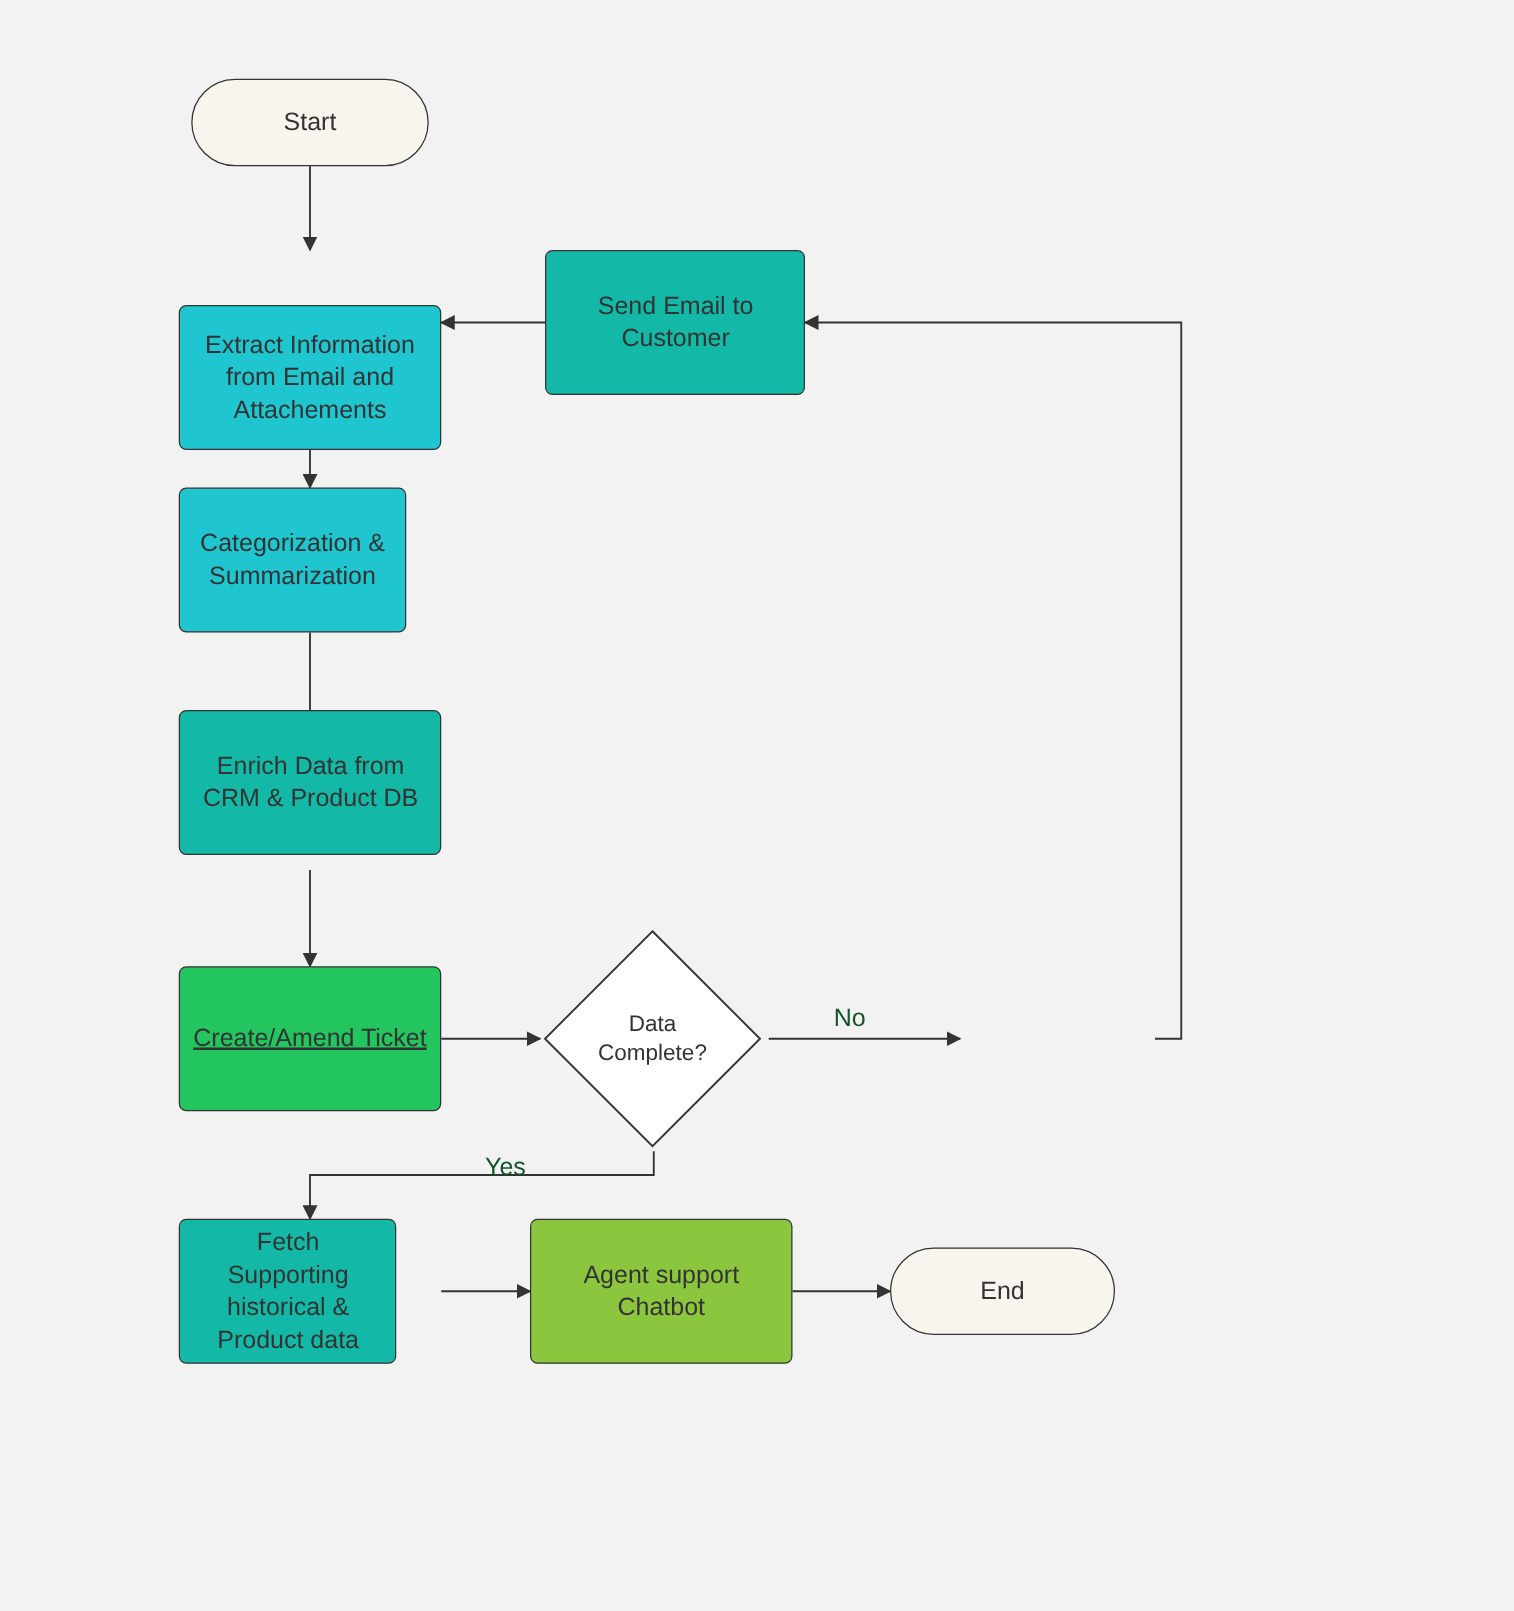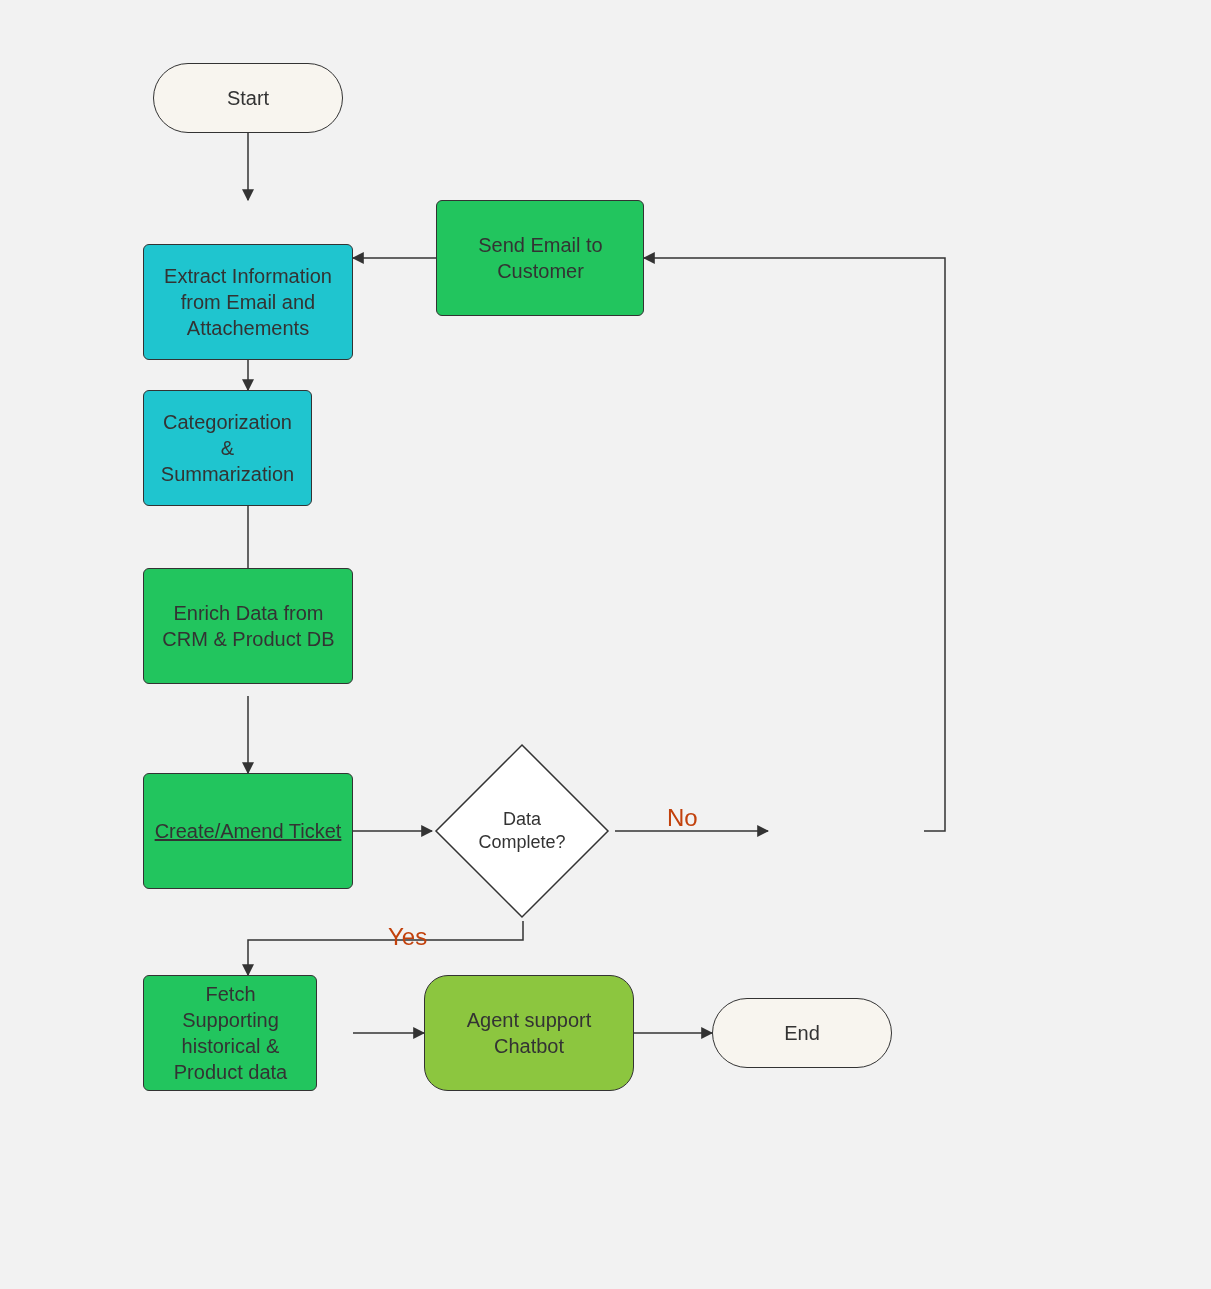--- a/index.html
+++ b/index.html
@@ -30,41 +30,41 @@
     font-size:20px;
     line-height:1.3;
     border:1px solid #333;
     border-radius:6px;
   }
   .terminal{
     border-radius:60px;
     background:#f8f5ef;
   }
   .proc-teal{ background:#1fc5cf; }
-  .proc-yellow{ background:#22c55e;padding-left:11px; }
+  .proc-yellow{ background:#14b8a6;padding-left:11px; }
   .proc-grey{ background:#22c55e;text-decoration:underline; }
   .proc-dkgreen{ background:#149e6f; }
   .proc-green{ background:#8cc63f; }
   .decision{
     position:absolute;
     width:180px;height:180px;
     pointer-events:none;
   }
   .decision svg{width:100%;height:100%;}
   .decision .dlabel{
     position:absolute;
     left:0;top:0;width:100%;height:100%;
     display:flex;align-items:center;justify-content:center;
     text-align:center;font-size:18px;line-height:1.3;
     padding:30px;box-sizing:border-box;
   }
   .edge-label{
     position:absolute;
-    font-size:24px;
-    color:#c2410c;
+    font-size:20px;
+    color:#14532d;
     background:transparent;
   }
 </style>
 </head>
 <body>
 
 <div class="canvas">
 
   <svg class="edges">
     <defs>
@@ -97,37 +97,37 @@
       <path d="M 634 1033 L 712 1033"></path>
     </g>
   </svg>
 
   <div class="node terminal" style="left:153px;top:63px;width:190px;height:70px;">Start</div>
 
   <div class="node proc-teal" style="left:143px;top:200px;width:210px;height:116px;margin-top:44px;">Extract Information from Email and Attachements</div>
 
   <div class="node proc-yellow" style="left:436px;top:200px;width:208px;height:116px;">Send Email to Customer</div>
 
-  <div class="node proc-teal" style="left:143px;top:390px;width:169px;height:116px;">Categorization &amp; Summarization</div>
+  <div class="node proc-teal" style="left:143px;top:390px;width:182px;height:116px;">Categorization &amp; Summarization</div>
 
   <div class="node proc-yellow" style="left:143px;top:568px;width:210px;height:116px;">Enrich Data from CRM &amp; Product DB</div>
 
   <div class="node proc-grey" style="left:143px;top:773px;width:210px;height:116px;">Create/Amend Ticket</div>
 
   <div class="decision" style="left:432px;top:741px;">
     <svg viewBox="0 0 180 180">
       <polygon points="90,4 176,90 90,176 4,90" fill="#ffffff" stroke="#333" stroke-width="1.5"></polygon>
     </svg>
     <div class="dlabel">Data Complete?</div>
   </div>
 
 
   <div class="node proc-yellow" style="left:143px;top:975px;width:174px;height:116px;">Fetch Supporting historical &amp; Product data</div>
 
-  <div class="node proc-green" style="left:424px;top:975px;width:210px;height:116px;border-radius:24px;">Agent support Chatbot</div>
+  <div class="node proc-green" style="left:424px;top:975px;width:210px;height:116px;">Agent support Chatbot</div>
 
   <div class="node terminal" style="left:712px;top:998px;width:180px;height:70px;">End</div>
 
   <div class="edge-label" style="left:667px;top:804px;">No</div>
 
   <div class="edge-label" style="left:388px;top:923px;">Yes</div>
 
 </div>
 
 </body></html>

